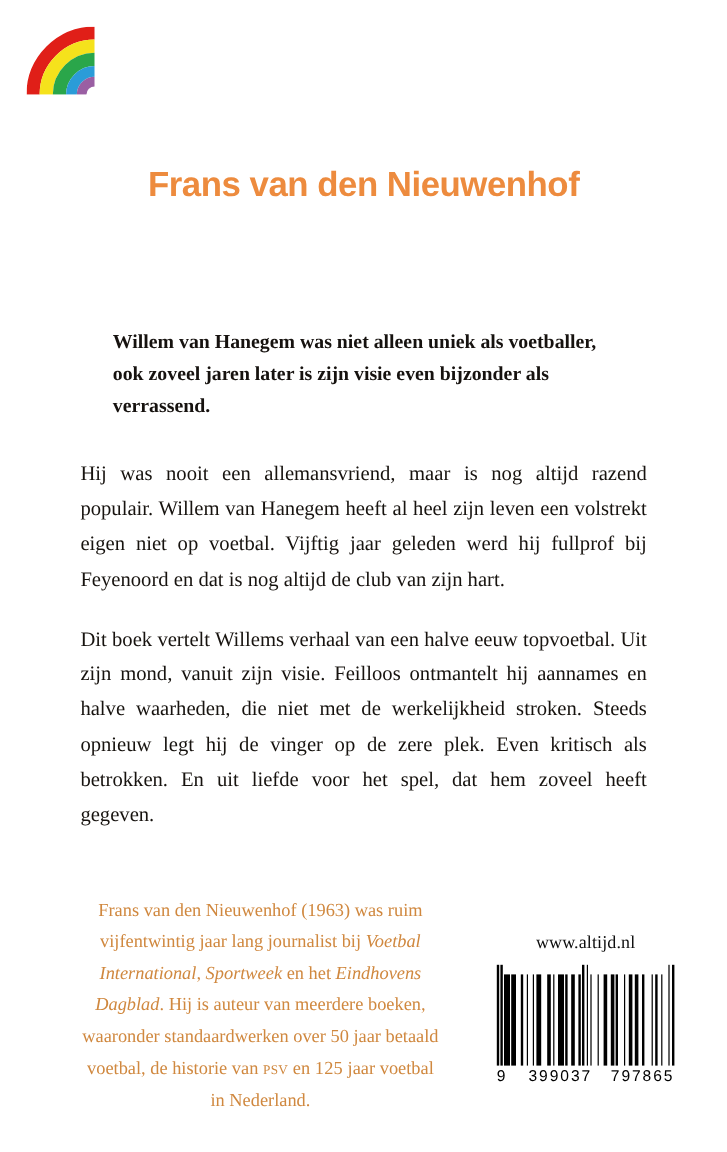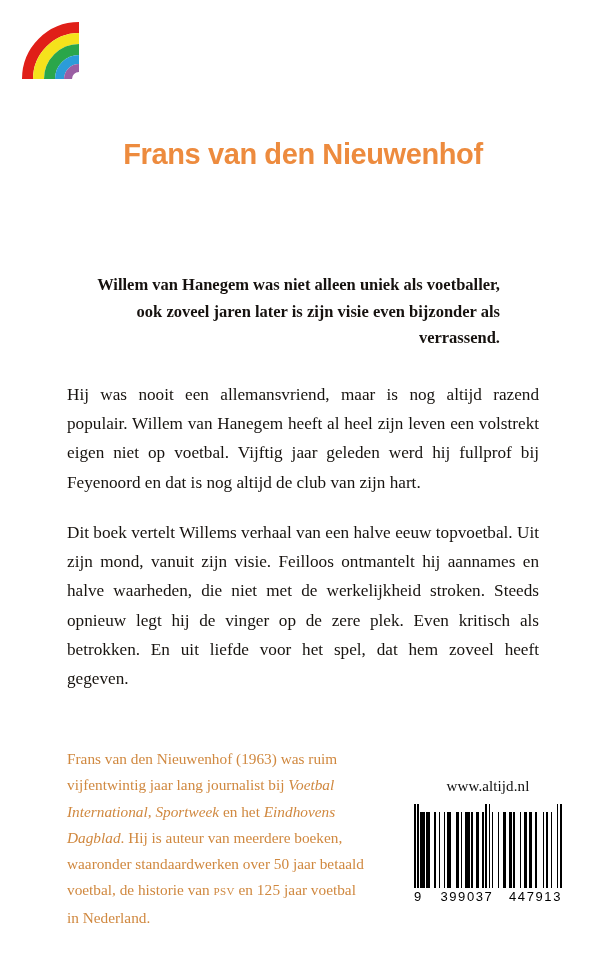--- a/index.html
+++ b/index.html
@@ -60,24 +60,24 @@
     font-weight: bold;
     font-size: 41px;
     letter-spacing: -1.1px;
     color: #000000;
     line-height: 1.05;
   }
 
   
   .lead {
     position: absolute;
-    left: 82px;
+    left: 94px;
     width: 418px;
     top: 272px;
-    text-align: right;
+    text-align: left;
     font-family: "Liberation Serif", serif;
     font-weight: bold;
     font-size: 16.5px;
     line-height: 1.62;
     color: #16120f;
   }
 
   
   .body-block {
     position: absolute;
@@ -99,21 +99,21 @@
   
   .bio {
     position: absolute;
     left: 67px;
     width: 300px;
     top: 746px;
     color: #d0883f;
     font-family: "Liberation Serif", serif;
     font-size: 15.3px;
     line-height: 1.72;
-    text-align: left;
+    text-align: center;
   }
   .bio i { font-style: italic; }
   .bio .sc {
     font-variant: small-caps;
     font-size: 1.06em;
     letter-spacing: 0.3px;
   }
   .bio .osf { letter-spacing: 0.2px; }
 
   
@@ -251,18 +251,18 @@
           <span class="w" style="width:3.116px"></span>
           <span class="sh" style="width:1.558px"></span>
           <span class="w" style="width:4.674px"></span>
           <span class="" style="width:1.558px"></span>
           <span class="w" style="width:1.558px"></span>
           <span class="" style="width:1.558px"></span>
         </div>
       <div class="isbn-digits">
         <span class="lead-digit">9</span>
         <span>399037</span>
-        <span>447913</span>
+        <span>797865</span>
       </div>
     </div>
   </div>
 
 </div>
 
 </body></html>

